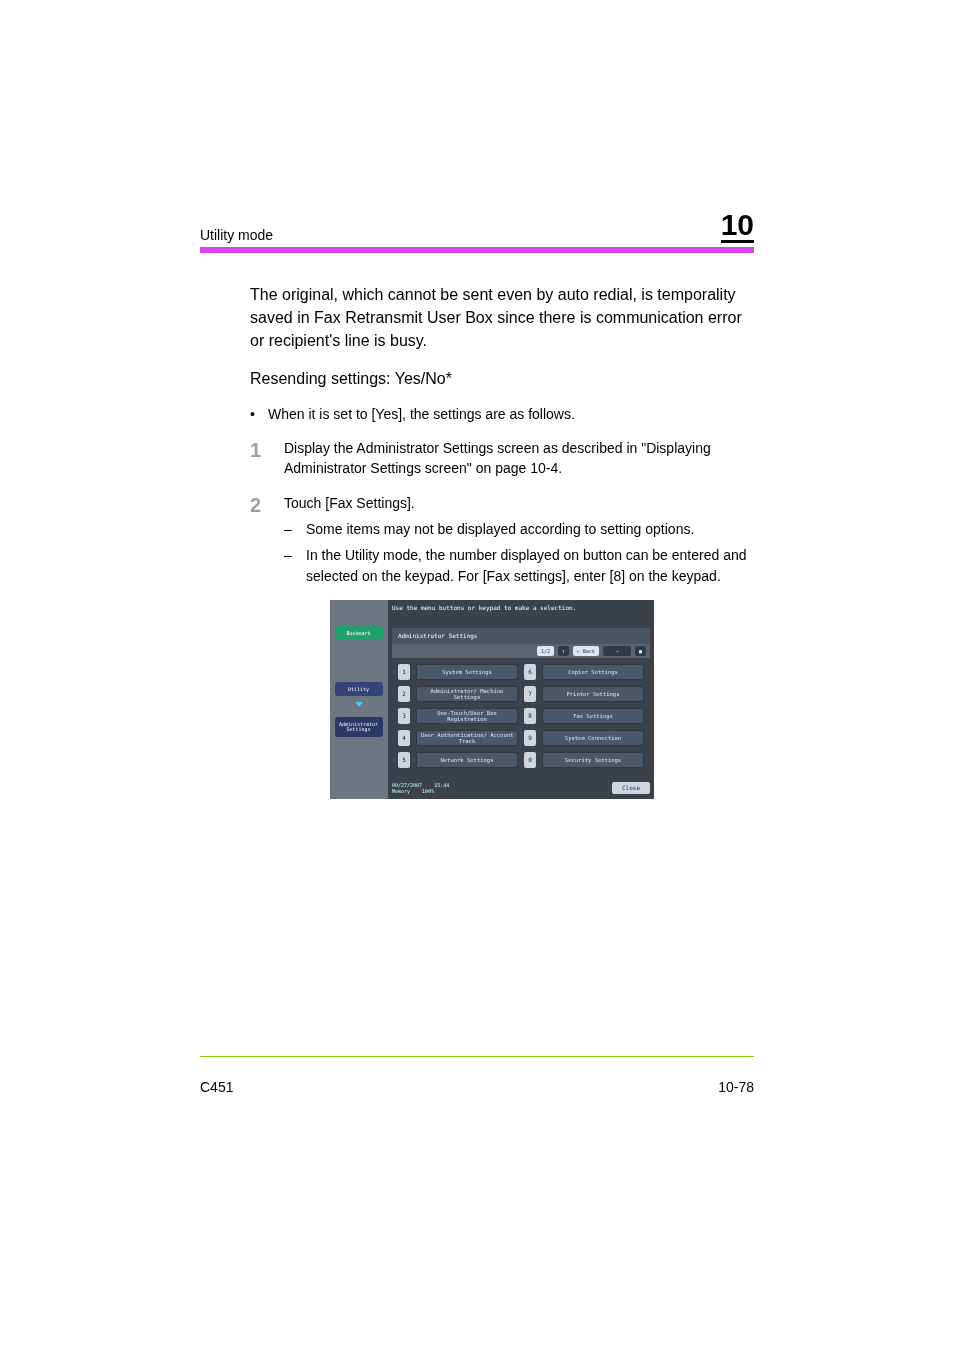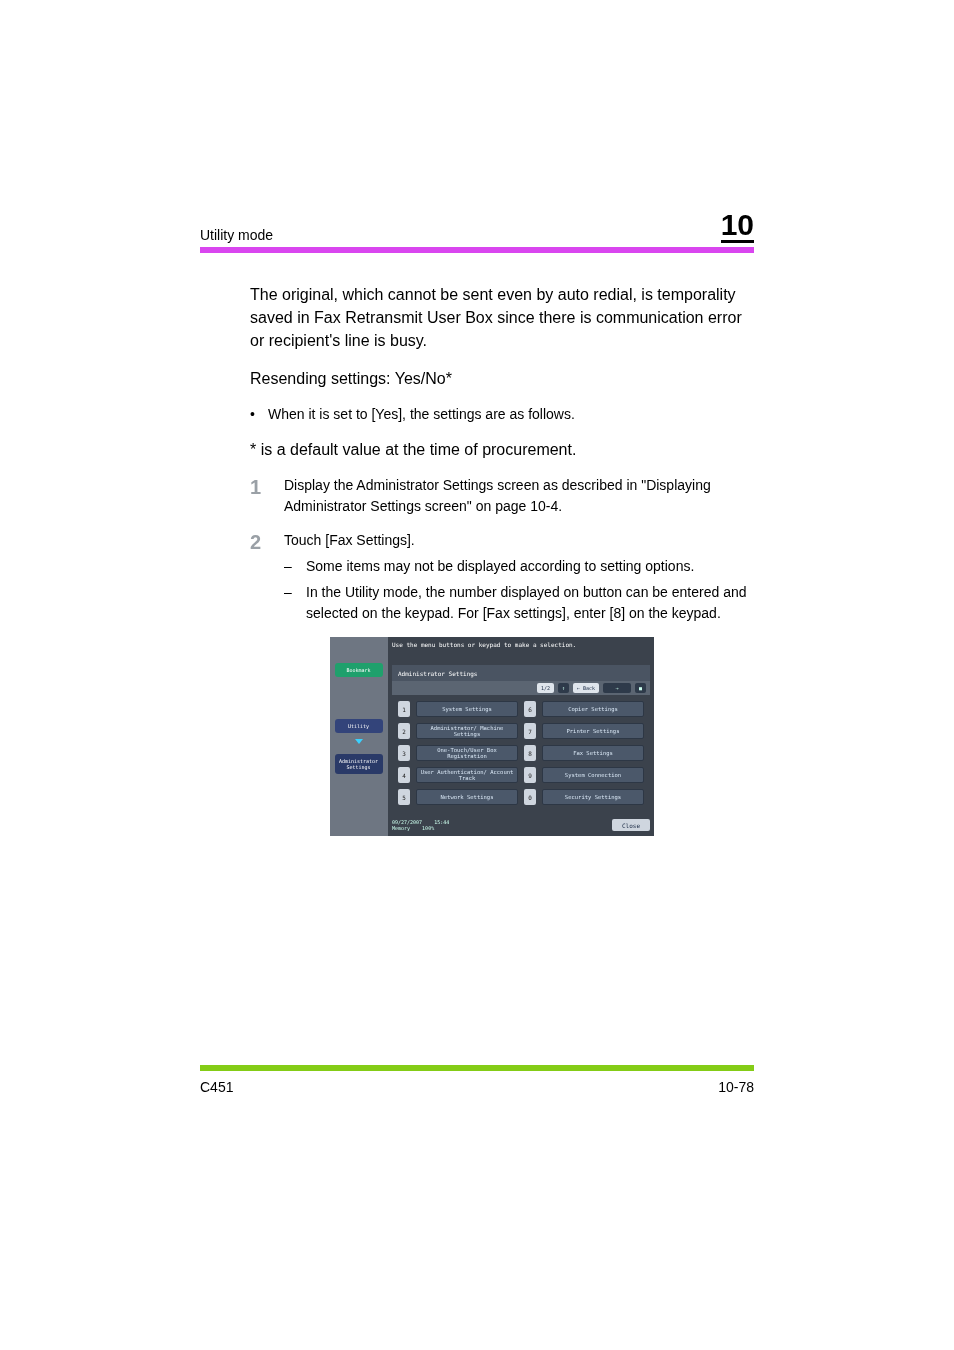--- a/index.html
+++ b/index.html
@@ -90,22 +90,22 @@
   }
   .sub-dash-mark {
     width: 22px;
     flex-shrink: 0;
   }
   .footer {
     position: absolute;
     bottom: 255px;
     left: 200px;
     right: 200px;
-    border-top: 6px solid #84cc16;
-    padding-top: 8px;
+    border-top: 1px solid #84cc16;
+    padding-top: 22px;
     display: flex;
     justify-content: space-between;
     font-size: 14px;
   }
 
   
   .shot {
     width: 324px;
     height: 199px;
     margin-left: 130px;
@@ -238,21 +238,20 @@
     <span class="left">Utility mode</span>
     <span class="right">10</span>
   </div>
 
 
   <div class="body-text">The original, which cannot be sent even by auto redial, is temporality saved in Fax Retransmit User Box since there is communication error or recipient's line is busy.</div>
 
   <div class="body-text" style="">Resending settings: Yes/No*</div>
   <div class="bullet-line">When it is set to [Yes], the settings are as follows.</div>
 
-  <div class="body-text">* is a default value at the time of procurement.</div>
 
 
   <div class="step">
     <div class="step-num">1</div>
     <div class="step-body">Display the Administrator Settings screen as described in "Displaying Administrator Settings screen" on page 10-4.</div>
   </div>
 
   <div class="step">
     <div class="step-num">2</div>
     <div class="step-body">

